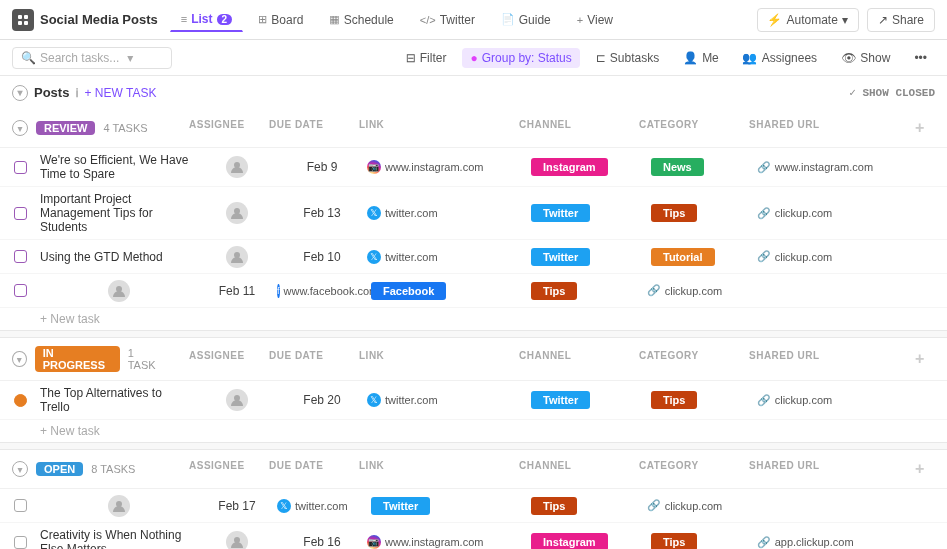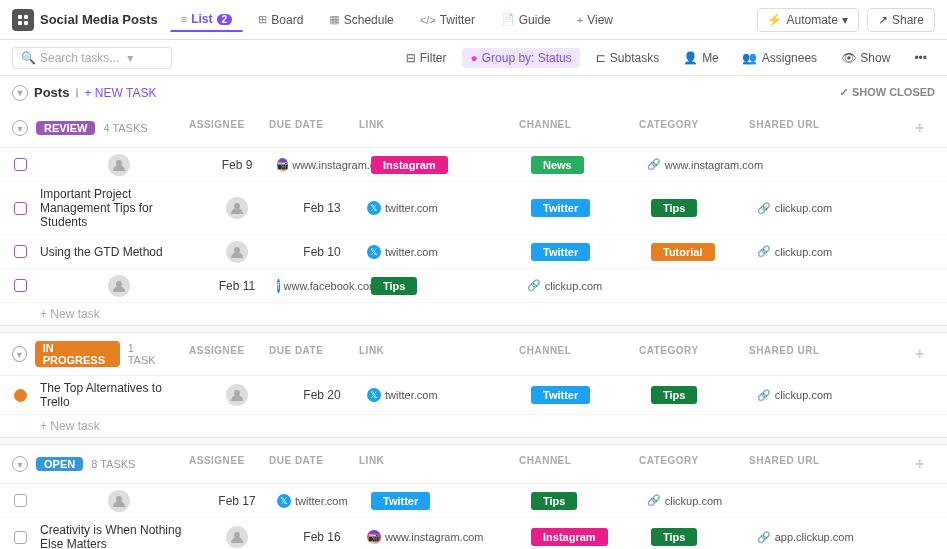--- a/index.html
+++ b/index.html
@@ -27,21 +27,21 @@
     
     .content { height: calc(549px - 76px); overflow-y: auto; }
 
     
     .section-header { display: flex; align-items: center; padding: 8px 12px; gap: 8px; font-size: 12px; font-weight: 500; color: #555; border-bottom: 1px solid #f0f0f0; }
     .section-badge { display: inline-flex; align-items: center; padding: 1px 8px; border-radius: 4px; font-size: 11px; font-weight: 600; color: white; }
     .badge-review { background: #9b59b6; }
     .badge-inprogress { background: #e67e22; }
     .badge-open { background: #3498db; }
     .task-count { color: #999; font-size: 11px; }
-    .show-closed { font-size: 11px; color: #888; cursor: pointer; }
+    .show-closed { font-size: 11px; color: #888; cursor: pointer; font-family: Liberation Mono, monospace; }
     .col-header { font-size: 10px; font-weight: 600; color: #aaa; text-transform: uppercase; letter-spacing: 0.5px; padding: 2px 4px; }
 
     
     .task-row { display: grid; grid-template-columns: 40px 1fr 80px 90px 160px 120px 110px 160px 30px; align-items: center; padding: 5px 0; border-bottom: 1px solid #f5f5f5; min-height: 34px; }
     .task-check { display: flex; align-items: center; justify-content: center; }
     .task-checkbox { width: 13px; height: 13px; border: 1.5px solid #ccc; border-radius: 3px; cursor: pointer; }
     .task-checkbox.review { border-color: #9b59b6; }
     .task-checkbox.inprogress { border-color: #e67e22; background: #e67e22; border-radius: 50%; }
     .task-checkbox.open { border-color: #aaa; }
     .task-name { font-size: 12px; color: #333; padding-right: 8px; cursor: pointer; }
@@ -54,21 +54,21 @@
     .link-twitter { background: #1da1f2; color: white; }
     .link-facebook { background: #1877f2; color: white; }
     .channel-cell { padding: 0 4px; }
     .channel-tag { border-radius: 3px; padding: 3px 12px; font-size: 11px; font-weight: 600; color: white; display: inline-block; }
     .ch-instagram { background: #e91e8c; }
     .ch-twitter { background: #1da1f2; }
     .ch-facebook { background: #1877f2; }
     .category-cell { padding: 0 4px; }
     .cat-tag { border-radius: 3px; padding: 3px 12px; font-size: 11px; font-weight: 600; color: white; text-align: center; display: inline-block; }
     .cat-news { background: #27ae60; }
-    .cat-tips { background: #15803d; }
+    .cat-tips { background: #c2410c; }
     .cat-tutorial { background: #e67e22; }
     .shared-url { font-size: 11px; color: #555; display: flex; align-items: center; gap: 4px; }
     .add-col-btn { color: #ccc; cursor: pointer; font-size: 16px; display: flex; align-items: center; justify-content: center; }
 
     .new-task-row { padding: 4px 12px 4px 40px; color: #aaa; font-size: 12px; cursor: pointer; }
 
     .section-divider { height: 8px; background: #f8f8f8; border-top: 1px solid #e8e8e8; border-bottom: 1px solid #e8e8e8; }
 
     .posts-header { display: flex; align-items: center; padding: 8px 12px; gap: 6px; font-size: 13px; font-weight: 600; color: #333; }
     .posts-header-right { margin-left: auto; display: flex; align-items: center; gap: 6px; }
@@ -193,20 +193,21 @@
         <span class="col-header">CATEGORY</span>
         <span class="col-header">SHARED URL</span>
         <span class="col-header add-col-btn">+</span>
       </div>
     </div>
 
     <div class="task-row">
       <div class="task-check">
           <div class="task-checkbox review"></div>
         </div>
+      <div class="task-name">We're so Efficient, We Have Time to Spare</div>
       <div class="task-assignee">
           <div class="assignee-avatar">
             <svg width="14" height="14" viewBox="0 0 14 14" fill="#aaa">
               <circle cx="7" cy="5" r="3"></circle>
               <path d="M1 13c0-3.3 2.7-6 6-6s6 2.7 6 6"></path>
             </svg>
           </div>
         </div>
       <div class="task-due">Feb 9</div>
       <div class="task-link">
@@ -286,20 +287,21 @@
               <circle cx="7" cy="5" r="3"></circle>
               <path d="M1 13c0-3.3 2.7-6 6-6s6 2.7 6 6"></path>
             </svg>
           </div>
         </div>
       <div class="task-due">Feb 11</div>
       <div class="task-link">
         <span class="link-icon link-facebook">f</span>
         <span>www.facebook.com</span>
       </div>
+      <div class="channel-cell"><span class="channel-tag ch-facebook">Facebook</span></div>
       <div class="category-cell"><span class="cat-tag cat-tips">Tips</span></div>
       <div class="shared-url">
         <span style="color:#ccc;">🔗</span>
         <span>clickup.com</span>
       </div>
       <div></div>
     </div>
 
     <div class="new-task-row">+ New task</div>
   </div>

